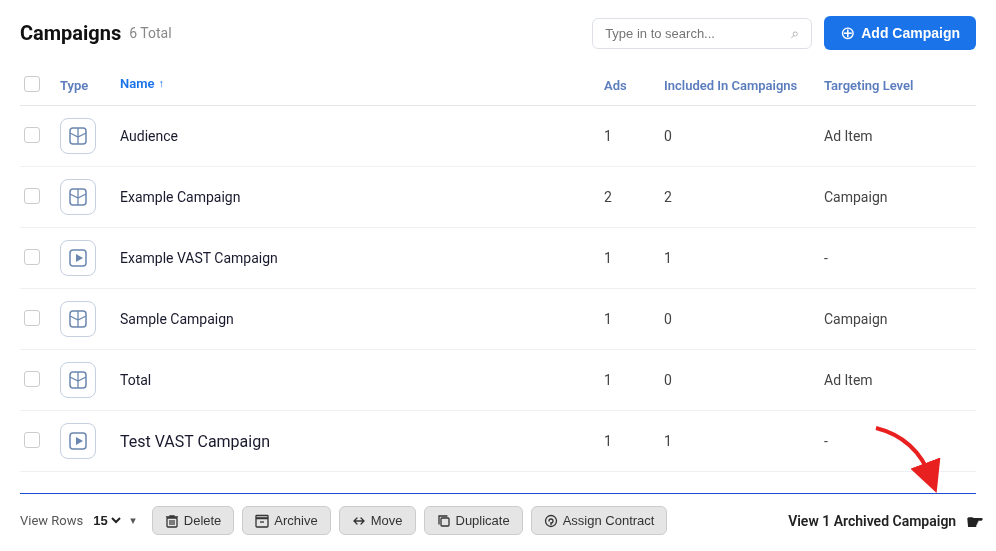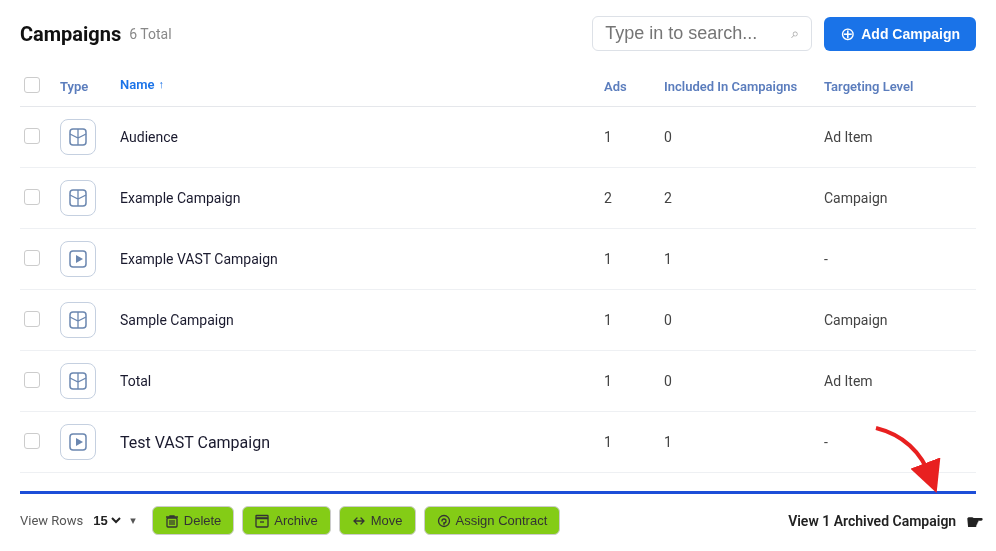--- a/index.html
+++ b/index.html
@@ -44,21 +44,21 @@
       border: 1.5px solid #dde1e7;
       border-radius: 6px;
       padding: 6px 12px;
       width: 220px;
       background: #fff;
       margin-right: 12px;
     }
     .search-box input {
       border: none;
       outline: none;
-      font-size: 18px;
+      font-size: 13px;
       color: #ec4899;
       width: 100%;
       background: transparent;
     }
     .search-icon {
       color: #aaa;
       font-size: 14px;
       margin-left: 4px;
     }
     .add-campaign-btn {
@@ -177,21 +177,21 @@
     }
     .sort-arrow {
       font-size: 11px;
     }
 
     
     .footer {
       display: flex;
       align-items: center;
       padding-top: 12px;
-      border-top: 3px solid #1d4ed8;
+      border-top: 1px solid #1d4ed8;
       margin-top: 4px;
     }
     .view-rows {
       display: flex;
       align-items: center;
       gap: 6px;
       font-size: 13px;
       color: #555;
       margin-right: 16px;
     }
@@ -208,21 +208,21 @@
       display: flex;
       align-items: center;
       gap: 8px;
       flex: 1;
     }
     .footer-btn {
       display: flex;
       align-items: center;
       gap: 5px;
       border: 1.5px solid #ccc;
-      background: #84cc16;
+      background: #e5e5e5;
       border-radius: 6px;
       padding: 6px 12px;
       font-size: 13px;
       color: #333;
       cursor: pointer;
       white-space: nowrap;
     }
     .footer-btn svg {
       flex-shrink: 0;
     }
@@ -418,20 +418,27 @@
         <span>Archive</span>
       </button>
       <button class="footer-btn">
         <svg width="14" height="14" viewBox="0 0 14 14" fill="none">
           <path d="M2 7h10M9 4l3 3-3 3M5 4L2 7l3 3" stroke="#333" stroke-width="1.3" stroke-linecap="round"></path>
         </svg>
         <span>Move</span>
       </button>
       <button class="footer-btn">
         <svg width="14" height="14" viewBox="0 0 14 14" fill="none">
+          <rect x="4" y="4" width="8" height="8" rx="1" stroke="#333" stroke-width="1.3" fill="none"></rect>
+          <path d="M2 10V2h8" stroke="#333" stroke-width="1.3" stroke-linecap="round"></path>
+        </svg>
+        <span>Duplicate</span>
+      </button>
+      <button class="footer-btn">
+        <svg width="14" height="14" viewBox="0 0 14 14" fill="none">
           <circle cx="7" cy="7" r="5.5" stroke="#333" stroke-width="1.3" fill="none"></circle>
           <path d="M5 7c0-1.1.9-2 2-2s2 .9 2 2-.9 2-2 2" stroke="#333" stroke-width="1.3" stroke-linecap="round"></path>
           <path d="M7 9v1.5" stroke="#333" stroke-width="1.3" stroke-linecap="round"></path>
         </svg>
         <span>Assign Contract</span>
       </button>
       <div class="view-archived" style="position:relative;">
         <span>View 1 Archived Campaign</span>
         <span class="chevron">›</span>
 

